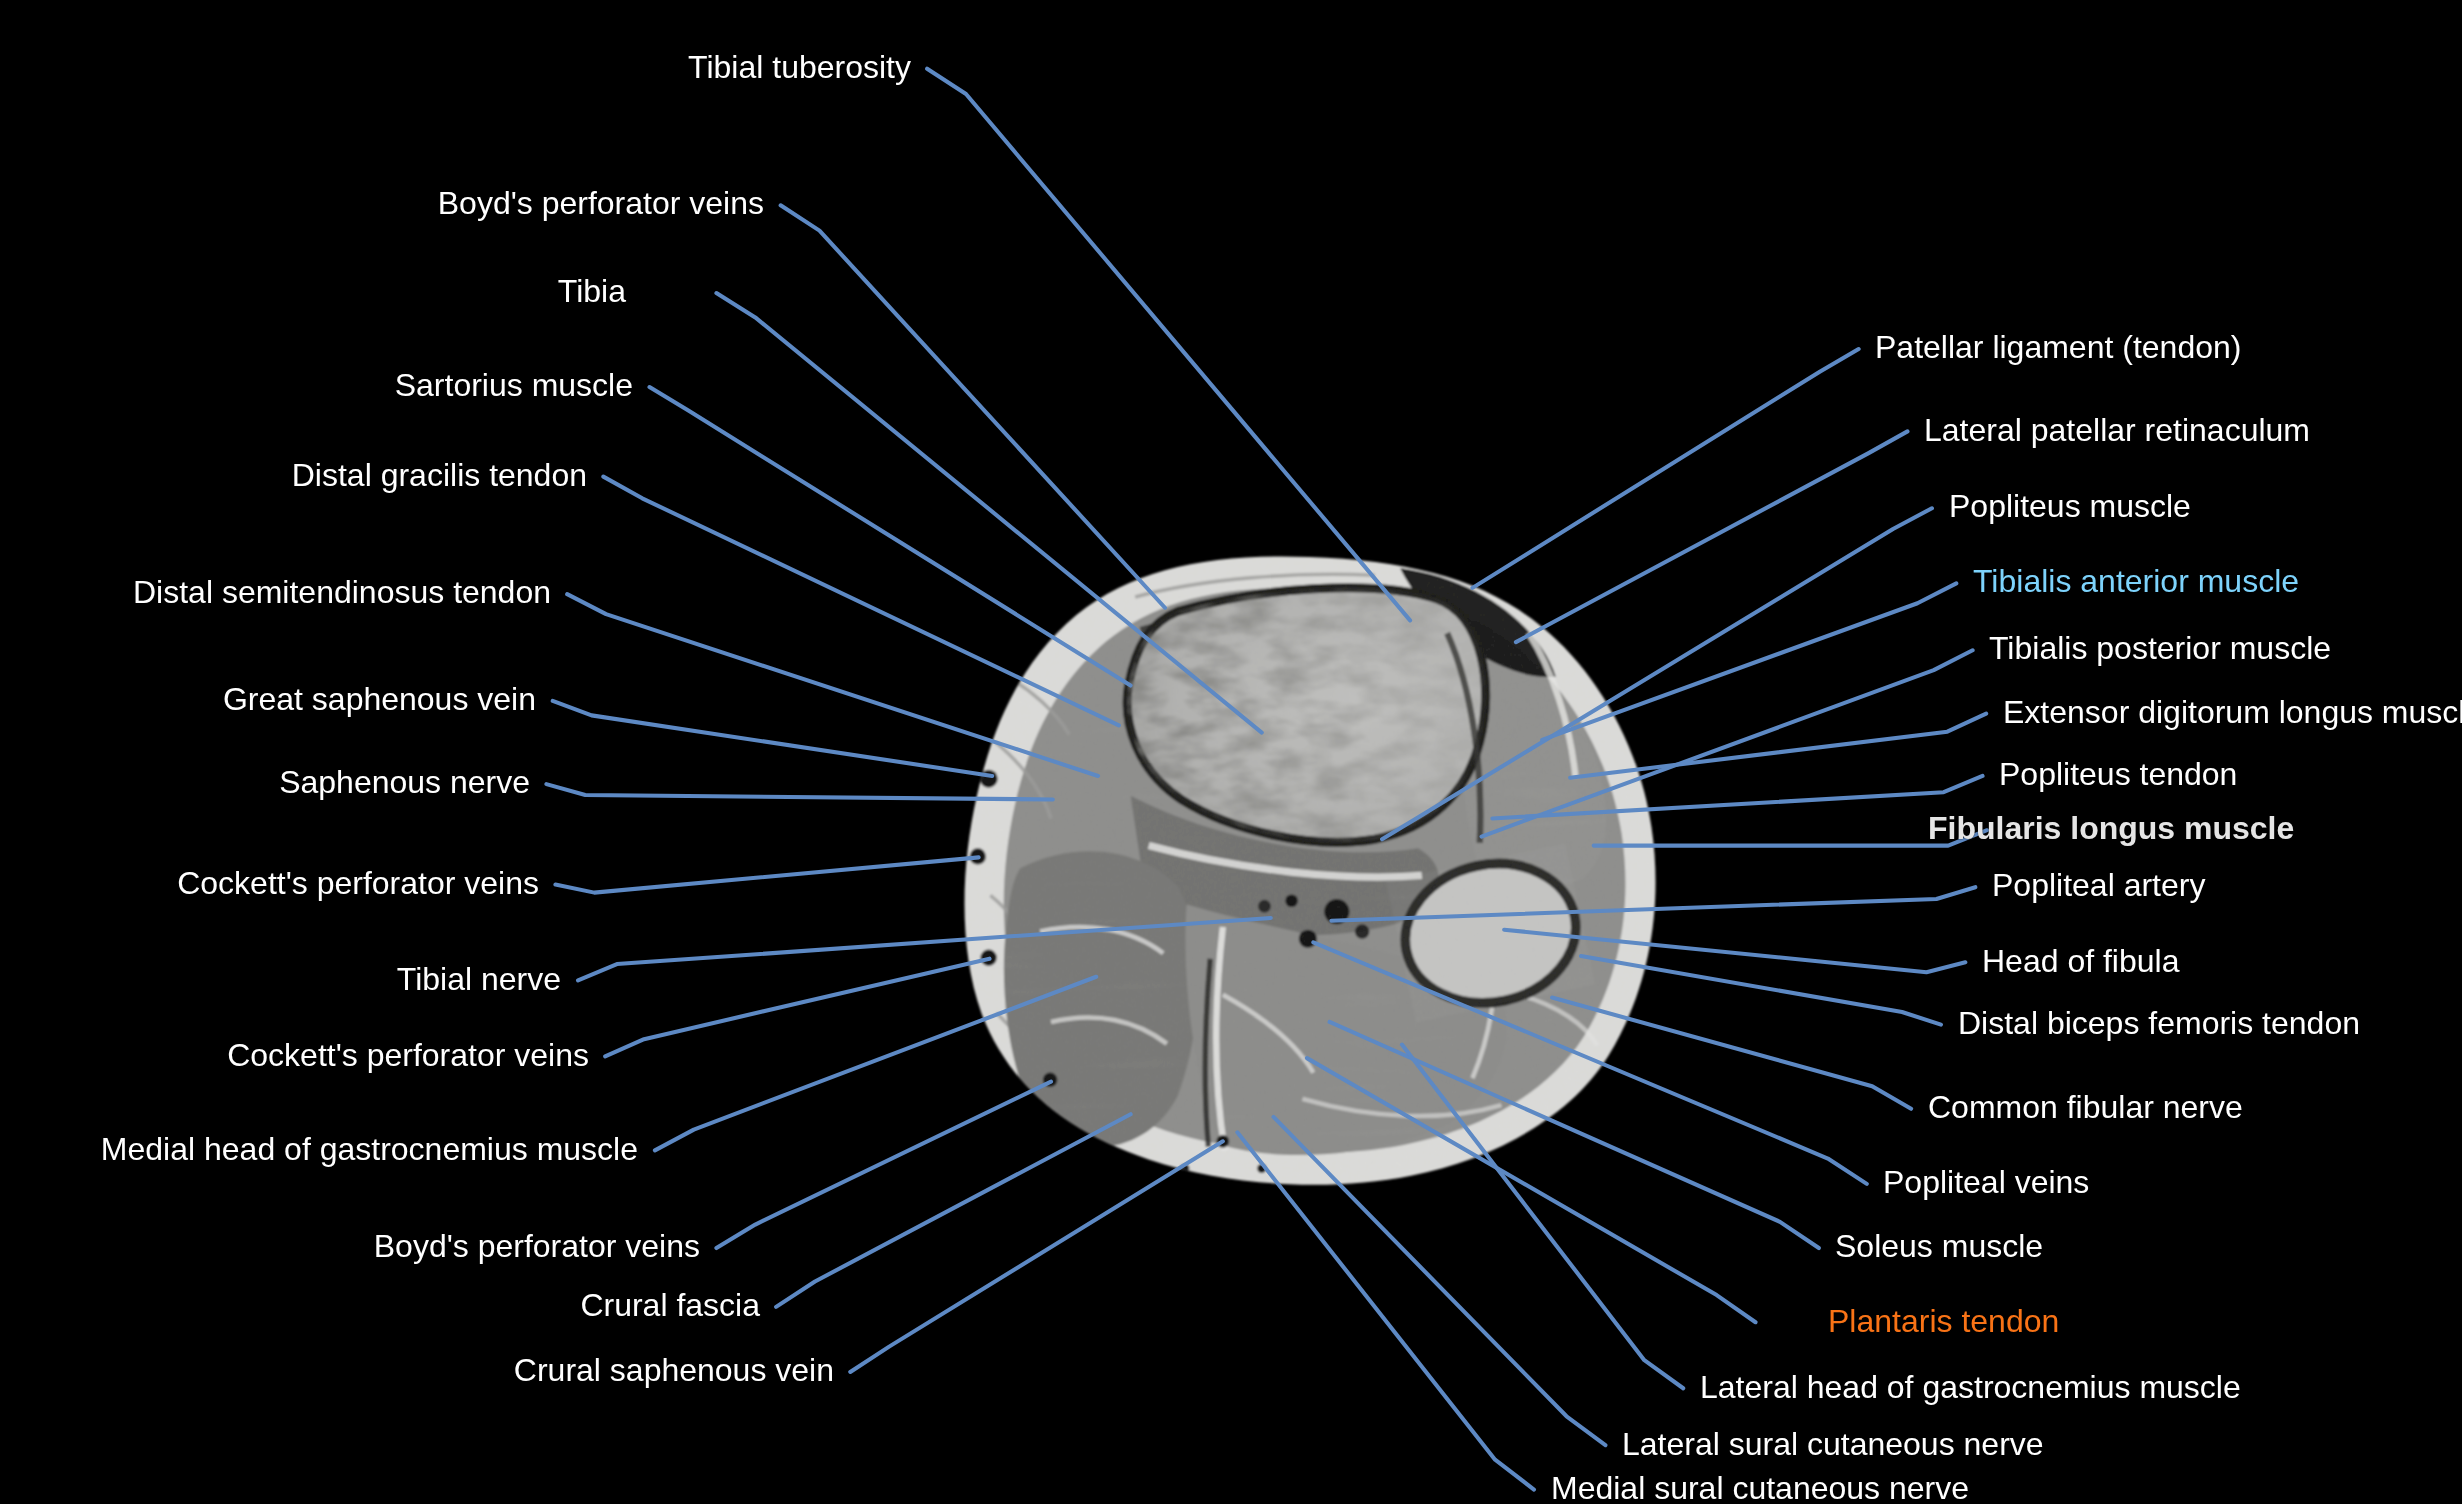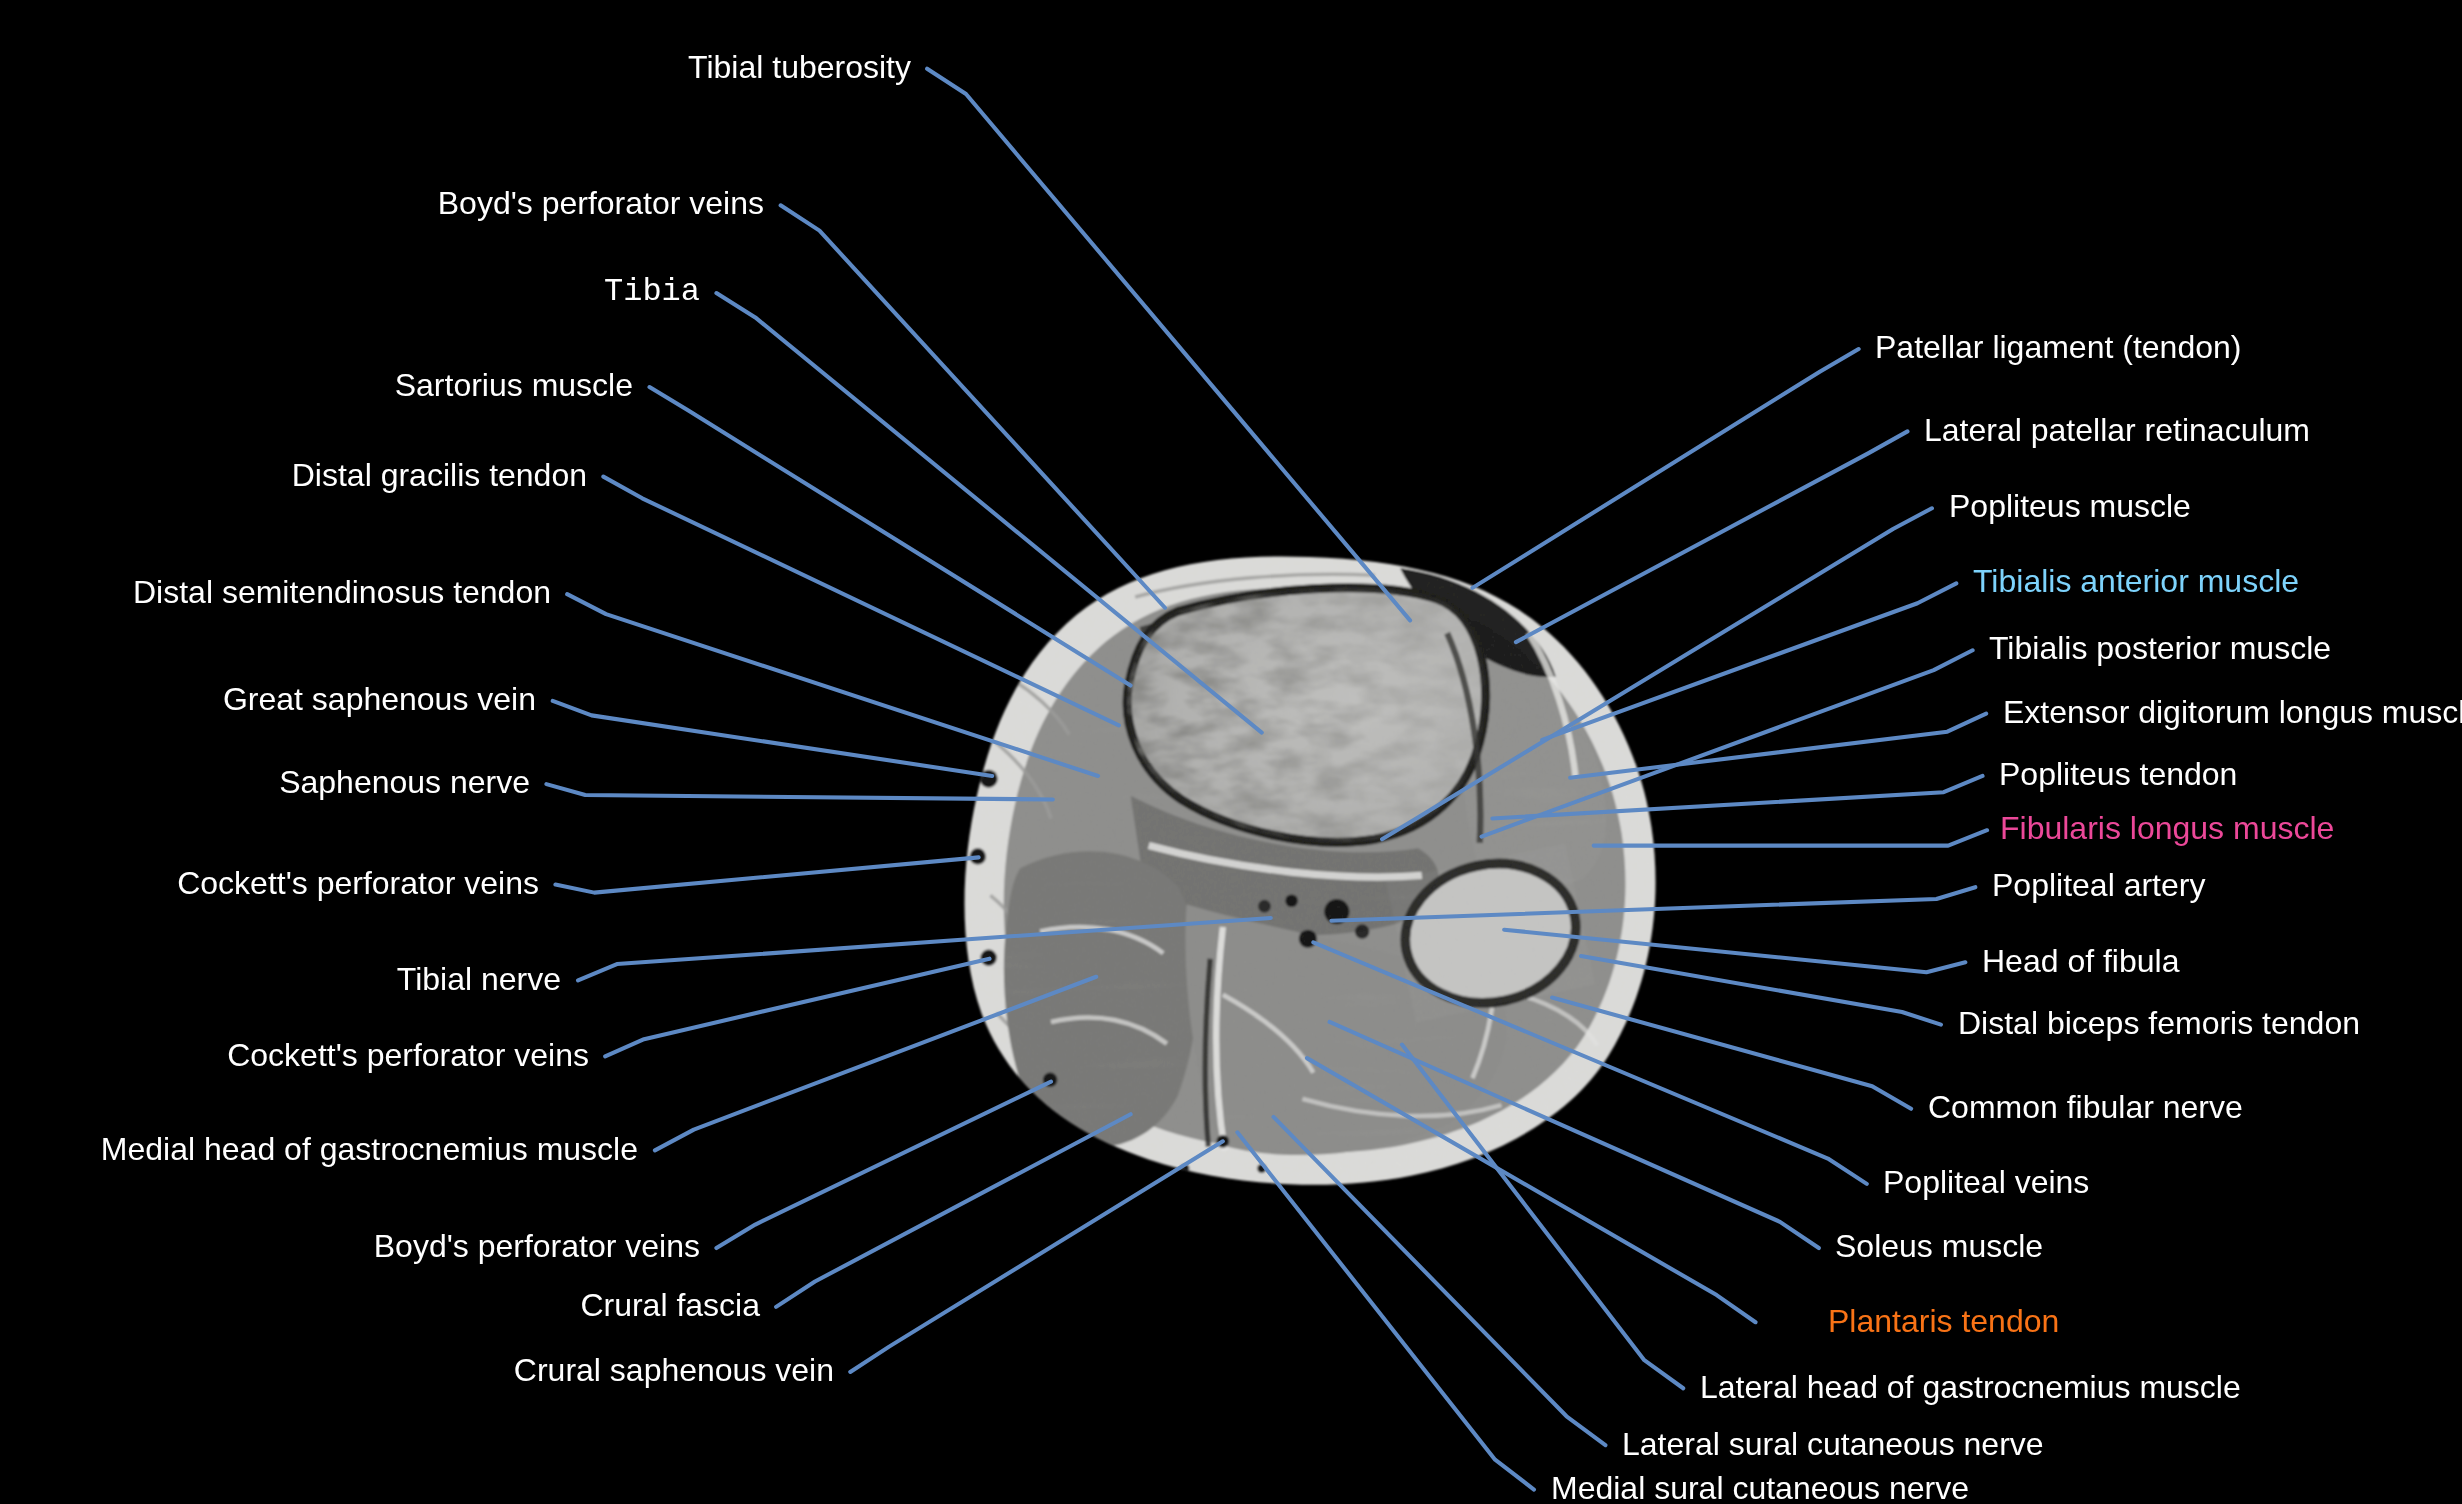--- a/index.html
+++ b/index.html
@@ -190,41 +190,41 @@
         <polyline points="1941,1462 1898,1432 1445,1170" class="leader" stroke="#5d89c4"></polyline>
         <polyline points="1861,1535 1818,1504 1550,1155" class="leader" stroke="#5d89c4"></polyline>
         <polyline points="1775,1598 1732,1566 1408,1235" class="leader" stroke="#5d89c4"></polyline>
         <polyline points="1696,1647 1653,1614 1368,1252" class="leader" stroke="#5d89c4"></polyline>
       </g>
   </svg>
 
   <div id="labels-layer">
       <div class="label" style="color: rgb(255, 255, 255); right: 1551px; top: 69px;">Tibial tuberosity</div>
       <div class="label" style="color: rgb(255, 255, 255); right: 1698px; top: 205px;">Boyd's perforator veins</div>
-      <div class="label" style="color: rgb(255, 255, 255); right: 1762px; top: 293px; font-family: Liberation Mono, monospace;">Tibia</div>
+      <div class="label" style="color: rgb(255, 255, 255); right: 1836px; top: 293px;">Tibia</div>
       <div class="label" style="color: rgb(255, 255, 255); right: 1829px; top: 387px;">Sartorius muscle</div>
       <div class="label" style="color: rgb(255, 255, 255); right: 1875px; top: 477px;">Distal gracilis tendon</div>
       <div class="label" style="color: rgb(255, 255, 255); right: 1911px; top: 594px;">Distal semitendinosus tendon</div>
       <div class="label" style="color: rgb(255, 255, 255); right: 1926px; top: 701px;">Great saphenous vein</div>
       <div class="label" style="color: rgb(255, 255, 255); right: 1932px; top: 784px;">Saphenous nerve</div>
       <div class="label" style="color: rgb(255, 255, 255); right: 1923px; top: 885px;">Cockett's perforator veins</div>
       <div class="label" style="color: rgb(255, 255, 255); right: 1901px; top: 981px;">Tibial nerve</div>
       <div class="label" style="color: rgb(255, 255, 255); right: 1873px; top: 1057px;">Cockett's perforator veins</div>
       <div class="label" style="color: rgb(255, 255, 255); right: 1824px; top: 1151px;">Medial head of gastrocnemius muscle</div>
       <div class="label" style="color: rgb(255, 255, 255); right: 1762px; top: 1248px;">Boyd's perforator veins</div>
       <div class="label" style="color: rgb(255, 255, 255); right: 1702px; top: 1307px;">Crural fascia</div>
       <div class="label" style="color: rgb(255, 255, 255); right: 1628px; top: 1372px;">Crural saphenous vein</div>
       <div class="label" style="color: rgb(255, 255, 255); left: 1875px; top: 349px;">Patellar ligament (tendon)</div>
       <div class="label" style="color: rgb(255, 255, 255); left: 1924px; top: 432px;">Lateral patellar retinaculum</div>
       <div class="label" style="color: rgb(255, 255, 255); left: 1949px; top: 508px;">Popliteus muscle</div>
       <div class="label" style="color: #7dd3fc; left: 1973px; top: 583px;">Tibialis anterior muscle</div>
       <div class="label" style="color: rgb(255, 255, 255); left: 1989px; top: 650px;">Tibialis posterior muscle</div>
       <div class="label" style="color: rgb(255, 255, 255); left: 2003px; top: 714px;">Extensor digitorum longus muscle</div>
       <div class="label" style="color: rgb(255, 255, 255); left: 1999px; top: 776px;">Popliteus tendon</div>
-      <div class="label" style="color: #ec4899; left: 2000px; top: 830px;">Fibularis longus muscle</div>
+      <div class="label" style="color: #e5e5e5; left: 1928px; top: 830px; font-weight: bold;">Fibularis longus muscle</div>
       <div class="label" style="color: rgb(255, 255, 255); left: 1992px; top: 887px;">Popliteal artery</div>
       <div class="label" style="color: rgb(255, 255, 255); left: 1982px; top: 963px;">Head of fibula</div>
       <div class="label" style="color: rgb(255, 255, 255); left: 1958px; top: 1025px;">Distal biceps femoris tendon</div>
       <div class="label" style="color: rgb(255, 255, 255); left: 1928px; top: 1109px; text-align: center;">Common fibular nerve</div>
       <div class="label" style="color: rgb(255, 255, 255); left: 1883px; top: 1184px;">Popliteal veins</div>
       <div class="label" style="color: rgb(255, 255, 255); left: 1835px; top: 1248px;">Soleus muscle</div>
       <div class="label" style="color: #f97316; left: 1828px; top: 1323px;">Plantaris tendon</div>
       <div class="label" style="color: rgb(255, 255, 255); left: 1622px; top: 1446px;">Lateral sural cutaneous nerve</div>
       <div class="label" style="color: rgb(255, 255, 255); left: 1700px; top: 1389px;">Lateral head of gastrocnemius muscle</div>
       <div class="label" style="color: rgb(255, 255, 255); left: 1551px; top: 1490px;">Medial sural cutaneous nerve</div>

